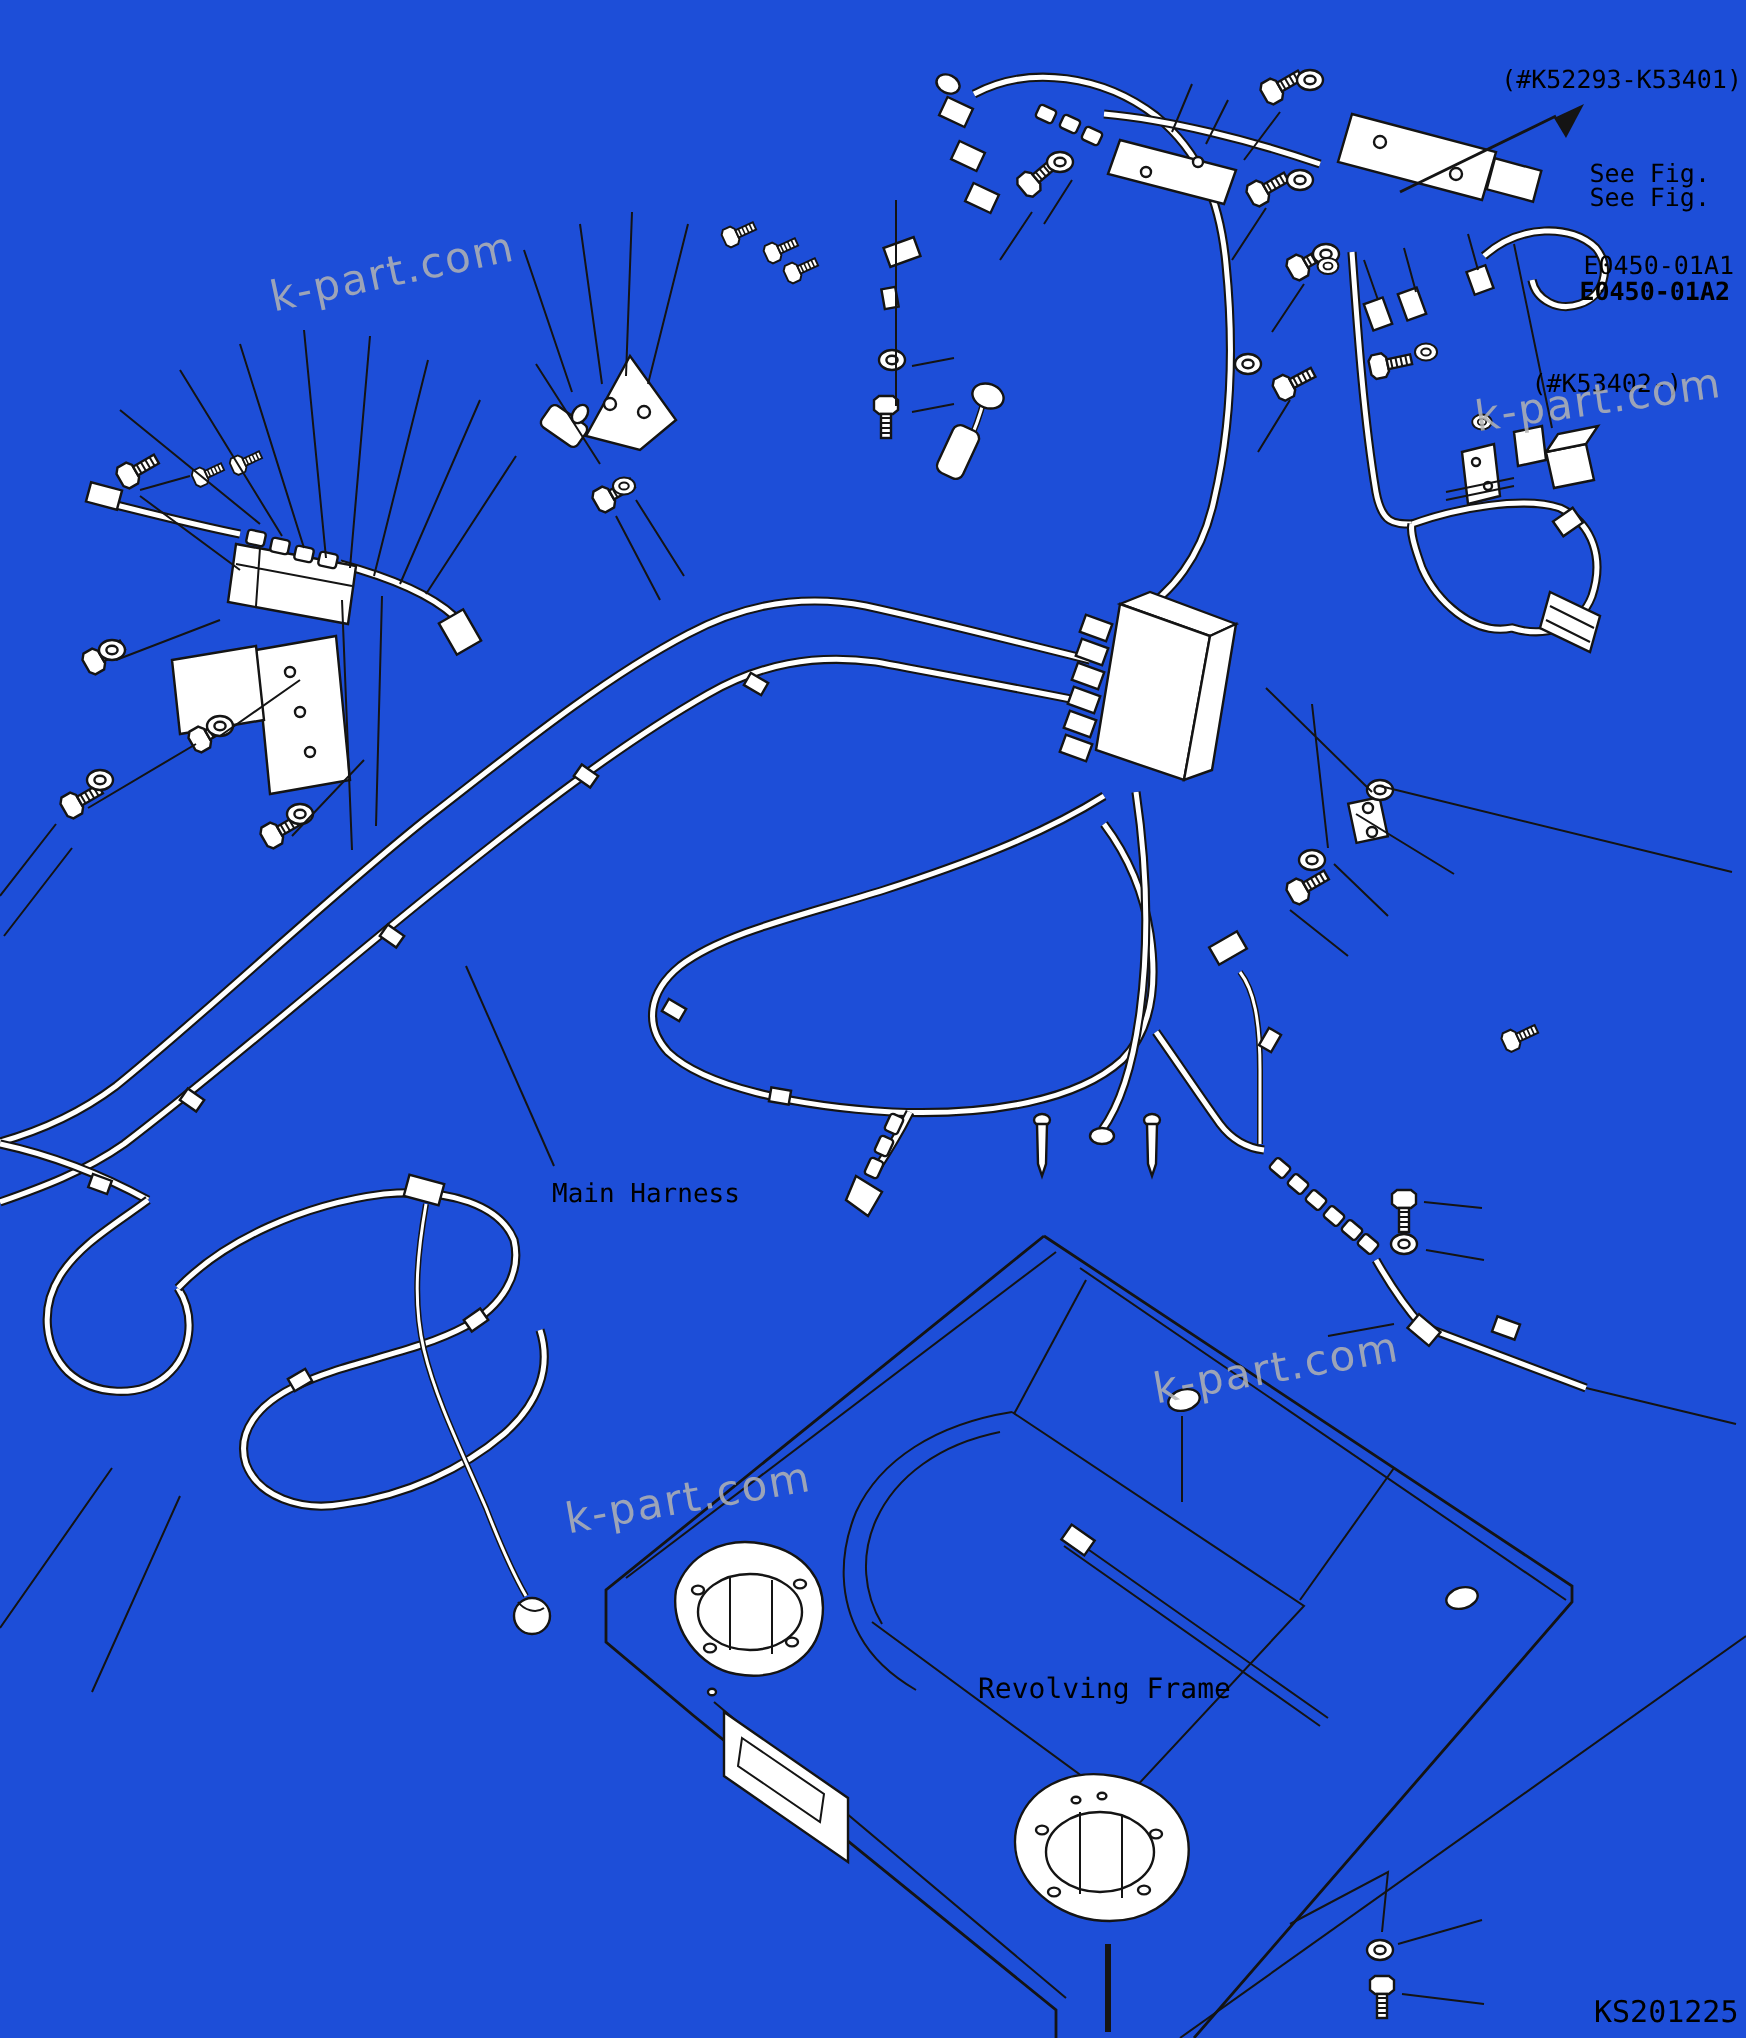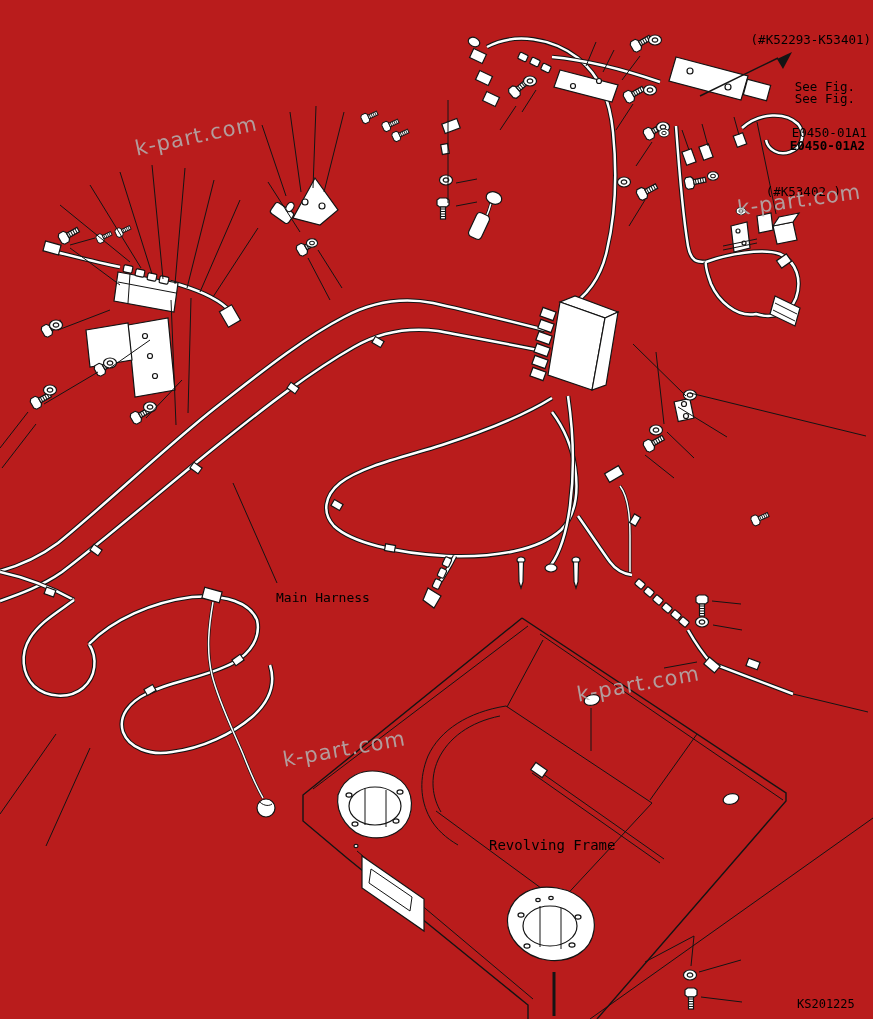--- a/index.html
+++ b/index.html
@@ -1,32 +1,32 @@
 <!DOCTYPE html>
 <html><head>
 <meta charset="utf-8">
 <style>
   html,body{margin:0;padding:0;background:#e8e8e8;}
-  .canvas{position:relative;width:873px;height:1019px;background:#b91c1c;overflow:hidden;
+  .canvas{position:relative;width:873px;height:1019px;background:#1d4ed8;overflow:hidden;
           font-family:"DejaVu Sans Mono", monospace;}
   svg{position:absolute;left:0;top:0;}
   
   .to{fill:none;stroke:#141414;stroke-width:4.6;}
   .ti{fill:none;stroke:#ffffff;stroke-width:2.5;}
   .wo{fill:none;stroke:#141414;stroke-width:3.0;}
   .wi{fill:none;stroke:#ffffff;stroke-width:1.5;}
   .ln{fill:none;stroke:#141414;stroke-width:1;}
   .ln2{fill:none;stroke:#141414;stroke-width:1.4;}
   .fw{fill:#ffffff;stroke:#141414;stroke-width:1.2;}
   .fb{fill:#141414;stroke:none;}
   .txt{position:absolute;color:#000;white-space:pre;}
   .ref{font-size:12.5px;line-height:15.5px;text-align:right;}
   .lbl{font-size:13px;}
   .lbl2{font-size:14px;text-align:right;}
-  .code{font-size:12px;}
+  .code{font-size:15px;}
   .wm{position:absolute;font-family:"DejaVu Sans", sans-serif;font-size:21px;
       color:#b3b3b3;opacity:.85;letter-spacing:1px;white-space:nowrap;}
 </style>
 </head>
 <body>
 
 <div class="canvas">
 
 <svg width="873" height="1019" viewBox="0 0 873 1019">
 <defs>

